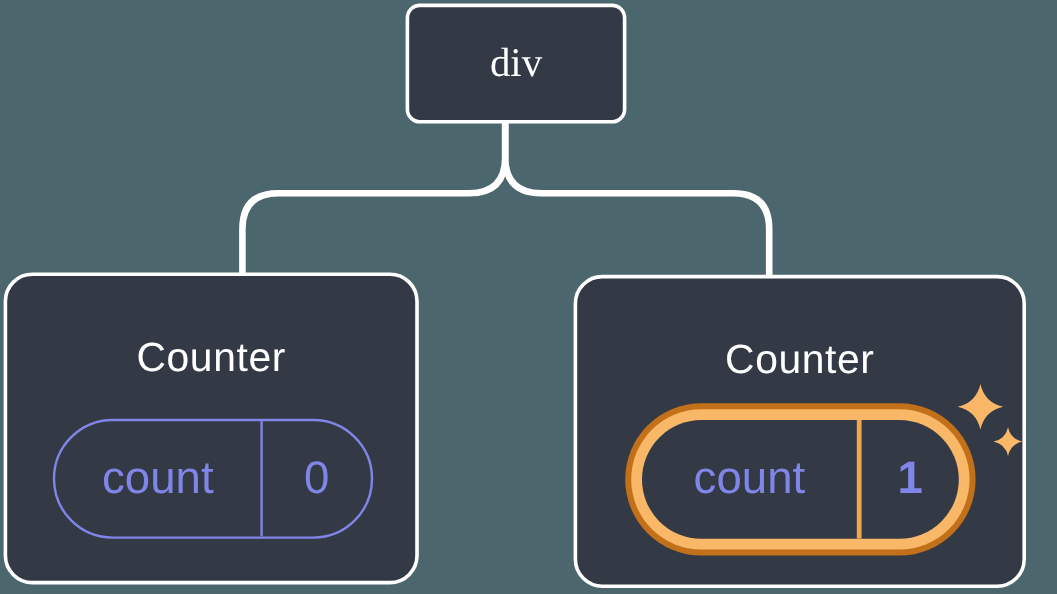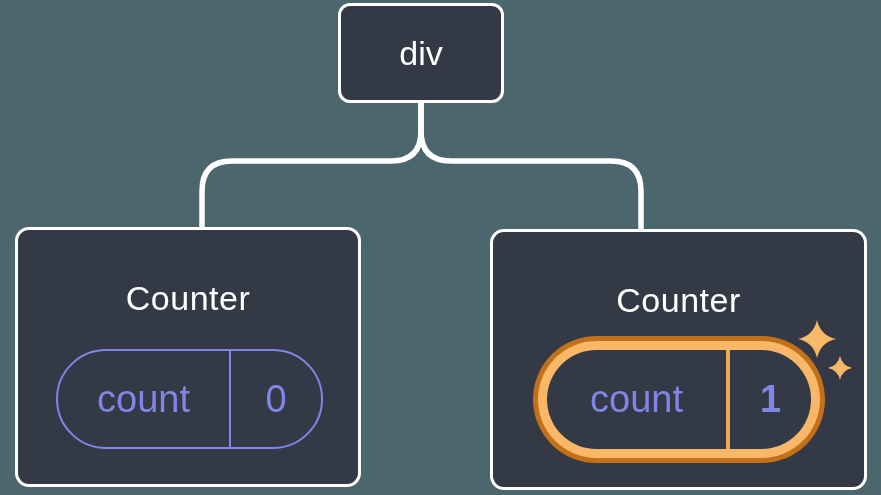--- a/index.html
+++ b/index.html
@@ -27,33 +27,33 @@
   .node {
     position: absolute;
     background: var(--card-bg, #343946);
     border: 3px solid var(--card-border, #ffffff);
     display: flex;
     align-items: center;
     justify-content: center;
   }
   .root-node {
     left: 338px; top: 3px;
-    width: 166px; height: 100px;
+    width: 184px; height: 100px;
     border-radius: 12px;
+    font-family: Liberation Serif, serif;
   }
   .node-label {
     color: #ffffff;
     font-size: 34px;
   }
   .card {
     position: absolute;
     background: var(--card-bg, #343946);
     border: 3px solid var(--card-border, #ffffff);
-    border-radius: 14px;
-    margin-left: 12px;
+    border-radius: 24px;
   }
   .card-left  { left: 3px;   top: 227px; width: 346px; height: 260px; }
   .card-right { left: 478px; top: 229px; width: 377px; height: 261px; }
   .card-title {
     position: absolute;
     top: 51px; left: 0;
     width: 100%;
     text-align: center;
     color: #ffffff;
     font-size: 34px;

